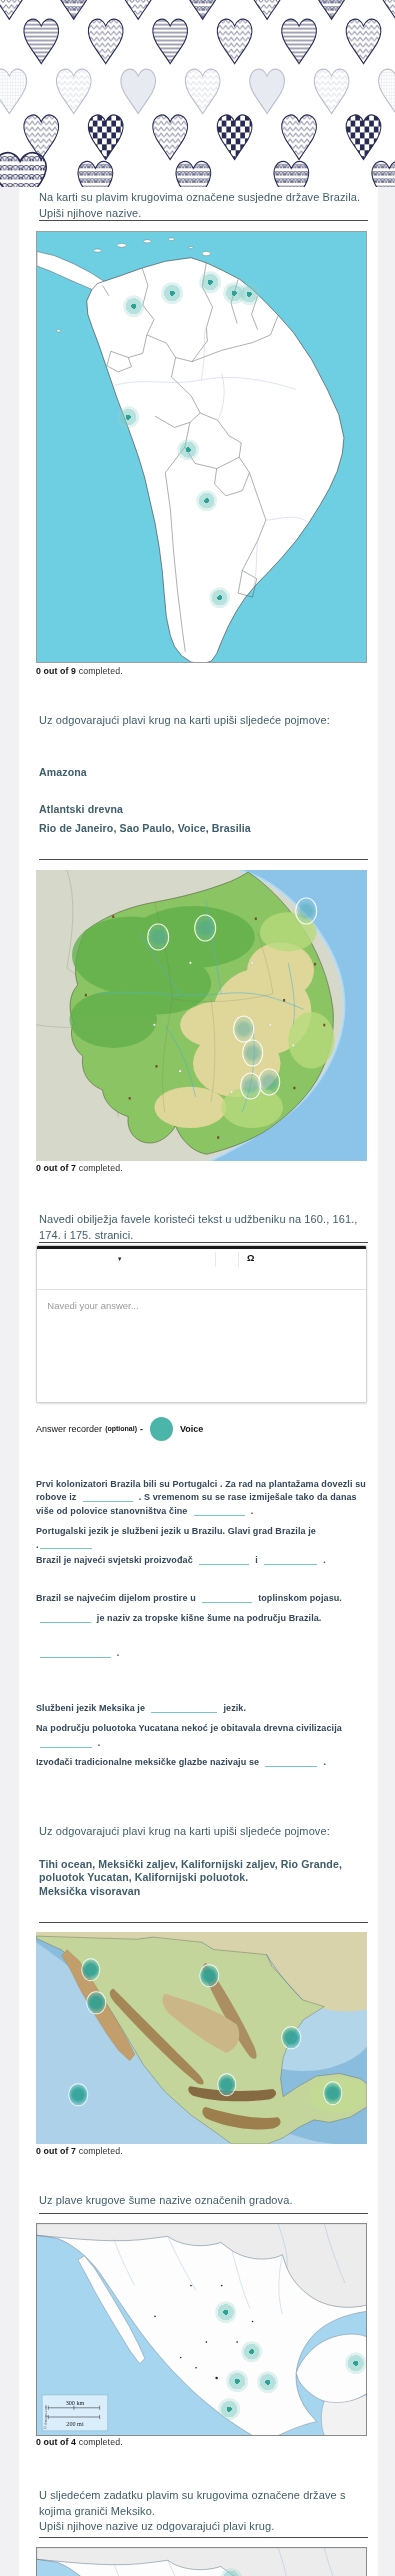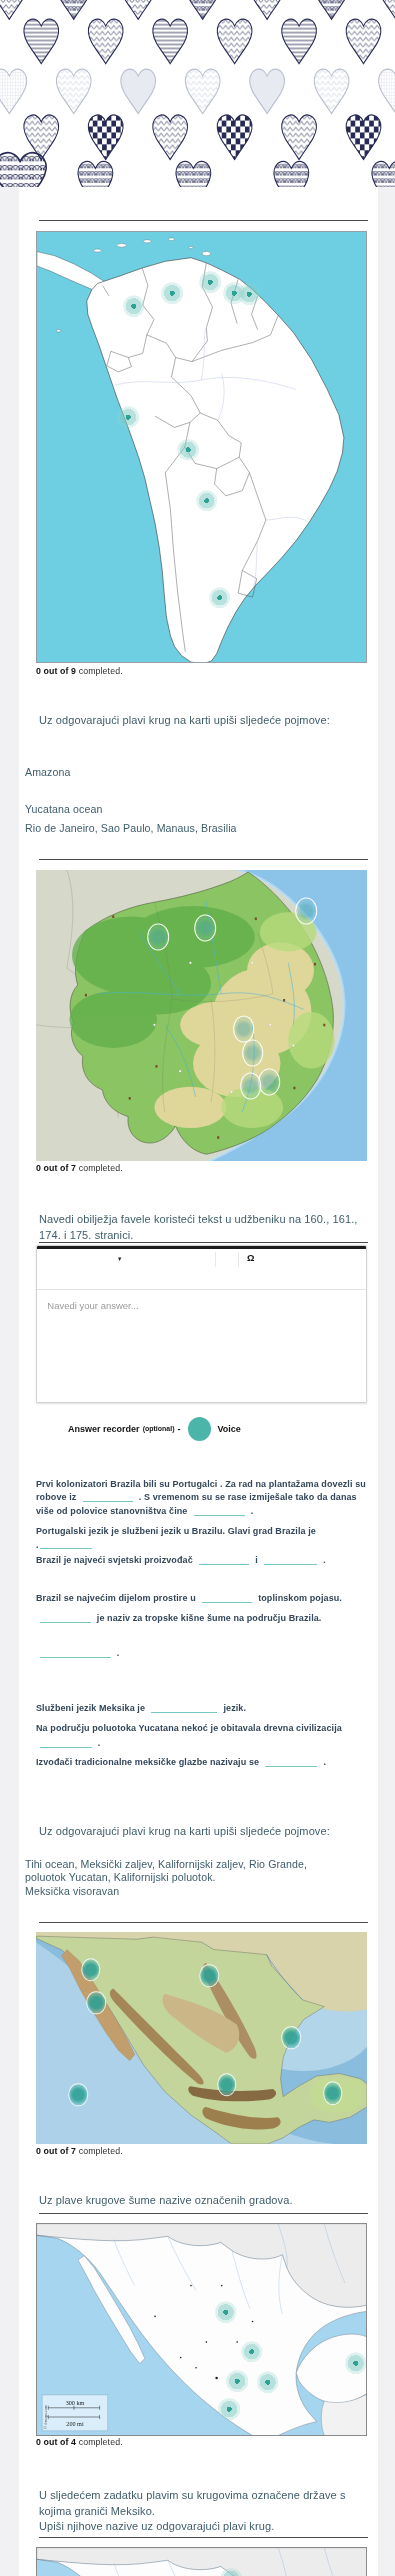--- a/index.html
+++ b/index.html
@@ -2,22 +2,22 @@
 <html style="font-size:8.2px"><head>
 <meta charset="utf-8">
 <style>
   html,body{margin:0;padding:0;}
   #page{position:relative;width:396px;height:3019px;background:#f1f1f3;overflow:hidden;
         font-family:"Liberation Sans","DejaVu Sans",sans-serif;}
   .card{position:absolute;left:18.5px;top:0;width:359px;height:3000px;background:#ffffff;}
   .banner{position:absolute;left:0;top:0;width:396px;height:187px;background:#fff;}
   .qtitle{position:absolute;left:39px;width:322px;font-size:11px;line-height:15.5px;
           color:#3f5d6b;letter-spacing:0.1px;font-weight:500;}
-  .qitem{position:absolute;left:25px;width:322px;font-size:10.6px;line-height:13.4px;
-         color:#3f5d6b;letter-spacing:0.1px;font-weight:400;}
+  .qitem{position:absolute;left:39px;width:322px;font-size:10.6px;line-height:13.4px;
+         color:#3f5d6b;letter-spacing:0.1px;font-weight:700;}
   .qdivider{position:absolute;left:39px;width:329px;border-top:0.5px solid #4a4a4a;height:0;}
   .completed{position:absolute;left:36px;font-size:8.8px;color:#2e2e2e;letter-spacing:0.1px;}
   .completed b{font-weight:800;color:#121212;}
   .mapbox{position:absolute;left:36px;width:331px;overflow:hidden;background:#cfe9f2;}
   .mapbox svg{position:absolute;left:0;top:0;display:block;}
   .marks{position:absolute;left:0;top:0;width:100%;height:100%;}
   .mk{position:absolute;transform:translate(-50%,-50%);border-radius:50%;}
   .mk-glow{width:21.6px;height:21.6px;
      background:radial-gradient(circle,#2da195 0 16%,rgba(125,201,193,.55) 17% 52%,rgba(145,210,203,.28) 53% 72%,rgba(145,210,203,0) 73%);}
   .mk-ring{width:19.6px;height:25px;border:1.3px solid rgba(255,255,255,.95);
@@ -26,21 +26,21 @@
      background:radial-gradient(circle,rgba(46,160,150,.9) 0 40%,rgba(90,190,180,.5) 70%,rgba(90,190,180,.15) 100%);}
   .editor{position:absolute;left:36px;top:1245px;width:331px;height:158px;background:#fff;
           border:0.5px solid #d2d2d2;border-radius:1.5px;box-shadow:0 0.5px 2.1px rgba(0,0,0,.14);box-sizing:border-box;}
   .editor .bar{height:3.1px;background:#1b1b1b;border-radius:1px 1px 0 0;}
   .toolbar{position:relative;height:40px;border-bottom:0.5px solid #e2e2e2;}
   .tb-caret{position:absolute;left:81px;top:6.2px;font-size:6.7px;color:#222;cursor:pointer;}
   .tb-sep{position:absolute;top:3.1px;height:14.4px;border-left:0.5px solid #e8e8e8;}
   .tb-omega{position:absolute;left:210px;top:4.1px;font-size:9.3px;color:#111;font-weight:600;cursor:pointer;}
   .ed-body{padding:10.3px 0 0 10.3px;font-size:9.5px;color:#9b9b9b;}
   .recorder{position:absolute;left:36px;top:1416px;height:25px;display:flex;align-items:center;color:#141414;}
-  .rec-label{font-size:9px;font-weight:700;margin-left:32px;}
+  .rec-label{font-size:9px;font-weight:400;}
   .rec-opt{font-size:7px;font-weight:800;margin-left:3.1px;}
   .rec-dash{font-size:9px;font-weight:800;margin-left:3.1px;}
   .voice-btn{width:23px;height:24px;border-radius:50%;background:#4cb5aa;margin:0 6.7px 0 7.2px;border:none;cursor:pointer;}
   .rec-voice{font-size:9px;font-weight:800;}
   .fline{position:absolute;left:36px;width:331px;font-size:9px;line-height:13.4px;
          color:#33465a;font-weight:600;letter-spacing:0.1px;}
   .blank{display:inline-block;height:7.7px;border-bottom:1px solid #74c7c3;margin:0 3.6px;vertical-align:-1.5px;}
   .scalebox text{font-family:"Liberation Serif","DejaVu Serif",serif;}
 </style>
 </head>
@@ -108,20 +108,21 @@
       <use href="#hp" transform="translate(546,222) scale(1,1.28)" fill="url(#pc)"></use>
       <use href="#hp" transform="translate(671,222) scale(1,1.28)" fill="url(#pk)"></use>
       <use href="#hp" transform="translate(-12,295) scale(1.5,1.6)" fill="url(#ps)"></use>
       <use href="#hp" transform="translate(151,312) scale(1,1.28)" fill="url(#ps)"></use>
       <use href="#hp" transform="translate(341,312) scale(1,1.28)" fill="url(#ps)"></use>
       <use href="#hp" transform="translate(531,312) scale(1,1.28)" fill="url(#ps)"></use>
       <use href="#hp" transform="translate(721,312) scale(1,1.28)" fill="url(#ps)"></use>
     </g>
   </svg>
 
+  <div class="qtitle" style="top:190px">Na karti su plavim krugovima označene susjedne države Brazila. Upiši njihove nazive.</div>
   <div class="qdivider" style="top:220px"></div>
   <div class="mapbox" style="top:231px;height:432px;border:0.5px solid #98a0a6;box-sizing:border-box">
     <svg width="330" height="431" viewBox="0 0 643 838" preserveAspectRatio="none">
       <rect width="643" height="838" fill="#6fcfe2"></rect>
       <path d="M0,38 L34,46 L72,62 L106,80 L140,102 L152,114 L142,124 L108,112 L66,94 L26,76 L0,66 Z" fill="#fff" stroke="#444" stroke-width=".8"></path>
       <g fill="#fff" stroke="#444" stroke-width=".6">
         <ellipse cx="118" cy="36" rx="7" ry="3"></ellipse>
           <ellipse cx="165" cy="26" rx="9" ry="3.5"></ellipse>
         <ellipse cx="215" cy="18" rx="7" ry="3"></ellipse>
           <ellipse cx="262" cy="14" rx="6" ry="2.5"></ellipse>
@@ -177,22 +178,22 @@
         <span class="mk mk-glow" style="left: 51.6%; top: 62.5%;"></span>
         <span class="mk mk-glow" style="left: 55.5%; top: 85%;"></span>
       </div>
   </div>
   <div class="completed" style="top:666px">
     <b>0 out of 9</b><span> completed.</span>
   </div>
 
   <div class="qtitle" style="top:713px">Uz odgovarajući plavi krug na karti upiši sljedeće pojmove:</div>
   <div class="qitem" style="top:766px">Amazona</div>
-  <div class="qitem" style="top:803px">Yucatana ocean</div>
-  <div class="qitem" style="top:822px">Rio de Janeiro, Sao Paulo, Manaus, Brasilia</div>
+  <div class="qitem" style="top:803px">Atlantski drevna</div>
+  <div class="qitem" style="top:822px">Rio de Janeiro, Sao Paulo, Voice, Brasilia</div>
   <div class="qdivider" style="top:859px"></div>
   <div class="mapbox" style="top:870px;height:291px">
     <svg width="331" height="291" viewBox="0 0 643 564" preserveAspectRatio="none">
       <rect width="643" height="564" fill="#d6d8ca"></rect>
       <path d="M392,0 L643,0 L643,564 L336,564 C398,534 462,498 508,456 C548,418 576,372 590,322 C602,278 601,236 587,194 C572,148 538,98 492,56 C460,27 426,9 392,0 Z" fill="#8cc3e9"></path>
       <path d="M392,0 C426,9 460,27 492,56 C538,98 572,148 587,194 C601,236 602,278 590,322 C576,372 548,418 508,456 C462,498 398,534 336,564" fill="none" stroke="#bfe0f4" stroke-width="6" opacity=".7"></path>
       <g stroke="#8a8a7a" stroke-width=".6" fill="none">
         <path d="M60,0 C80,60 70,130 60,190"></path>
           <path d="M0,300 C60,310 120,300 170,320"></path>
         <path d="M170,320 C160,380 150,430 160,480"></path>

